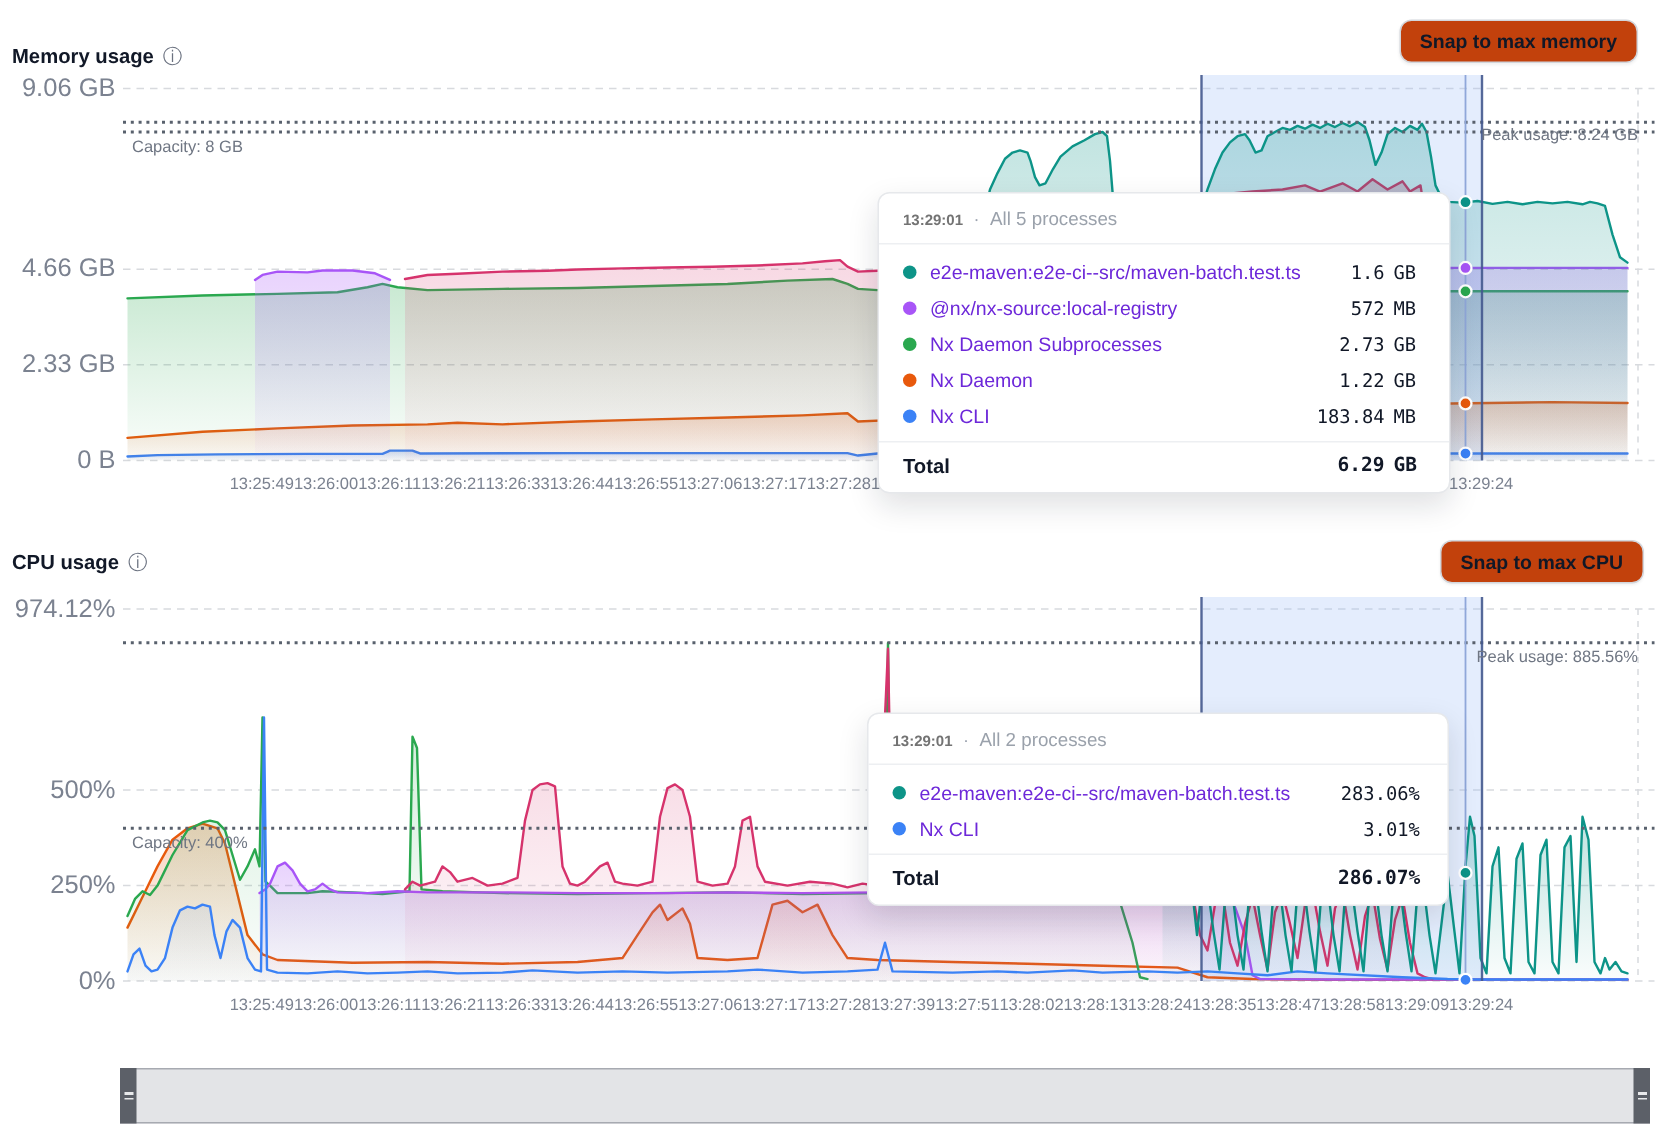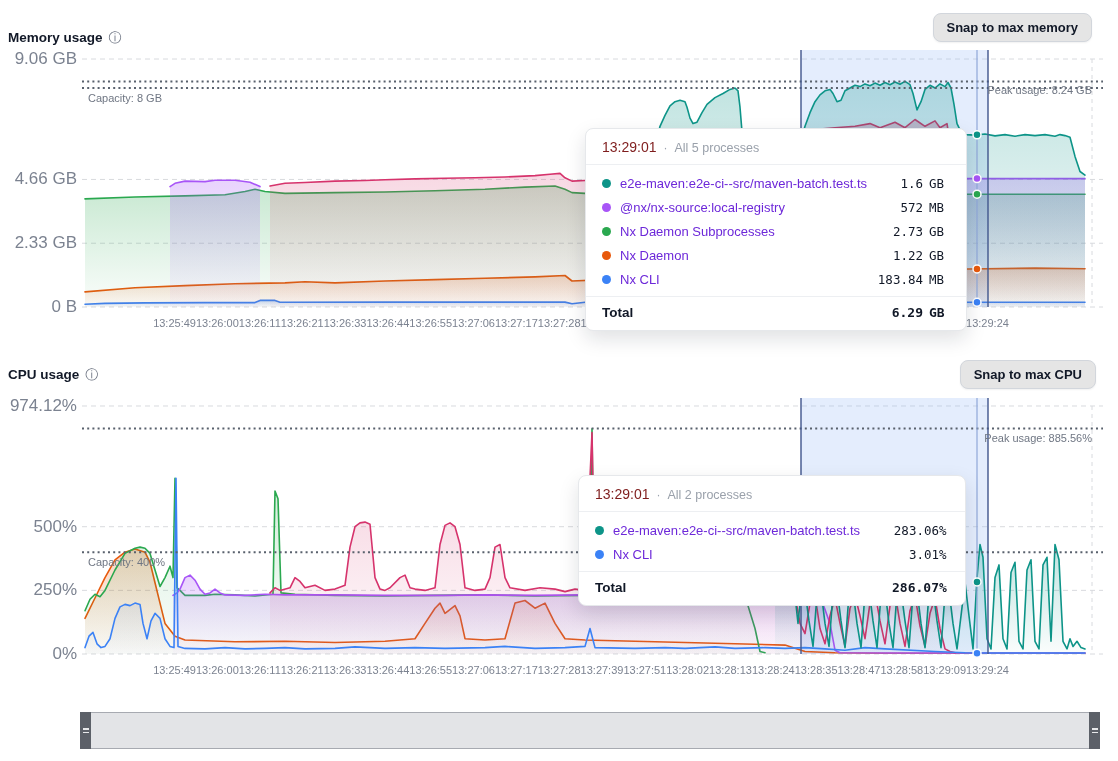--- a/index.html
+++ b/index.html
@@ -3,36 +3,36 @@
 <meta charset="utf-8">
 <style>
   html,body{margin:0;padding:0;background:#fff;}
   body{width:1118px;height:761px;position:relative;overflow:hidden;
        font-family:"Liberation Sans",sans-serif;color:#111827;}
   svg#charts{position:absolute;left:0;top:0;}
   .sec-title{position:absolute;left:8px;font-size:13.5px;font-weight:700;color:#111827;
              display:flex;align-items:center;gap:6px;z-index:3;}
   #mem-title{top:30px;} #cpu-title{top:367px;}
   .info{color:#6b7280;font-size:13px;font-weight:400;line-height:1;}
-  .snap-btn{position:absolute;background:#e5e5e5;border:1px solid #d2d6dc;border-radius:8px;
+  .snap-btn{position:absolute;background:#c2410c;border:1px solid #d2d6dc;border-radius:8px;
             padding:6px 13px;font-size:13px;font-weight:600;color:#111827;z-index:4;
             box-shadow:0 1px 2px rgba(0,0,0,.06);cursor:pointer;font-family:inherit;}
   #snap-mem{top:13px;right:26px;} #snap-cpu{top:360px;right:22px;}
   .x-labels{position:absolute;left:58px;width:1046px;display:flex;justify-content:center;
             font-size:11px;color:#7b8290;z-index:2;}
   #xl-mem{top:317px;} #xl-cpu{top:664px;}
   .y-label{position:absolute;left:4px;width:73px;text-align:right;transform:translateY(-50%);
            font-size:17px;color:#7b8290;z-index:2;}
   .marker-label{position:absolute;font-size:11px;color:#6f7683;z-index:2;}
   .tooltip{position:absolute;background:#fff;border:1px solid #e6e8eb;border-radius:8px;
            box-shadow:0 8px 20px rgba(15,23,42,.13);z-index:6;}
   #tt-mem{left:585px;top:128px;width:380px;}
   #tt-cpu{left:578px;top:475px;width:386px;}
   .tt-head{display:flex;align-items:baseline;gap:7px;padding:10px 16px 9px;border-bottom:1px solid #edeff2;}
-  .tt-time{font-weight:400;font-size:14px;color:#7f1d1d;}
+  .tt-time{font-weight:700;font-size:10px;color:#737373;}
   .tt-sep{color:#9ca3af;font-size:12px;}
   .tt-sub{color:#9aa1ab;font-size:12.5px;}
   .tt-rows{padding:6px 0 5px;}
   .tt-row{display:flex;align-items:center;gap:9px;padding:4.5px 16px;}
   .dot{width:9px;height:9px;border-radius:50%;flex:none;}
   .tt-name{flex:1;font-size:13px;color:#6d28d9;white-space:nowrap;}
   .tt-val{font-family:"DejaVu Sans Mono",monospace;font-size:12.5px;color:#111827;text-align:right;}
   .tt-unit{display:inline-block;width:21px;margin-left:6px;text-align:left;}
   .tt-unit.pct{width:10px;margin-left:0;}
   .tt-total{display:flex;justify-content:space-between;align-items:flex-start;

